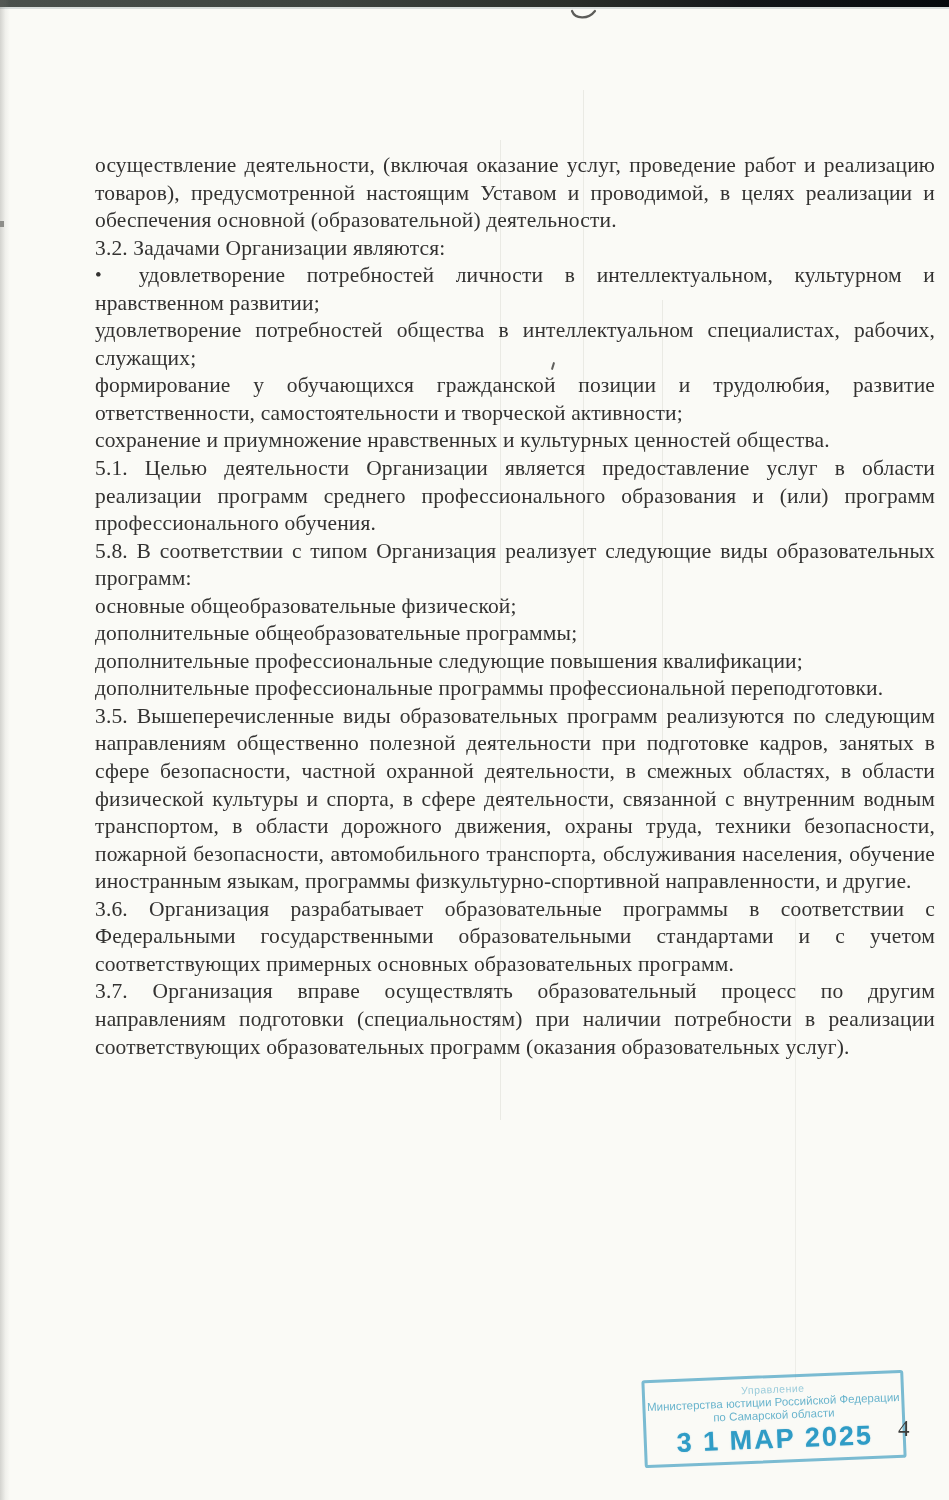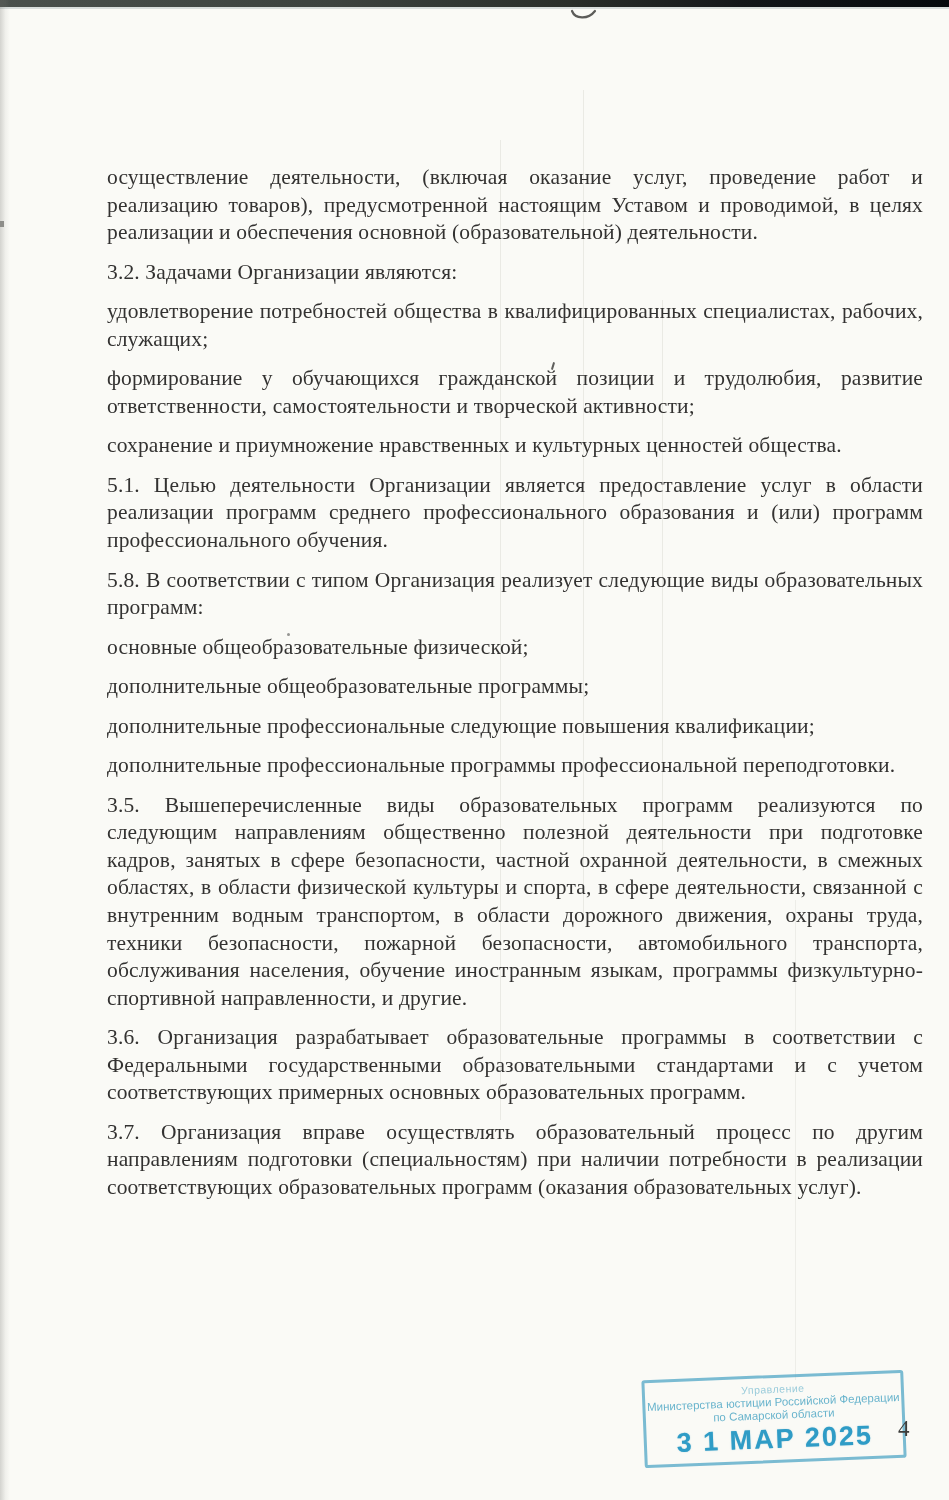--- a/index.html
+++ b/index.html
@@ -69,21 +69,21 @@
     position: absolute;
     left: 95px; top: 152px;
     width: 840px;
     color: #333231;
     font-size: 21.5px;
     line-height: 27.55px;
     text-align: justify;
     letter-spacing: 0.15px;
   }
   .para {
-    margin: 12px;
+    margin: 0;
     text-align: justify;
   }
   .bullet-dot {
     display: inline-block;
     font-size: 19px;
     transform: translateY(-1px);
   }
   .bullet-gap {
     display: inline-block;
     width: 37px;
@@ -147,21 +147,22 @@
 
   <svg class="pen-mark" viewBox="0 0 28 16">
     <path d="M2,3 C5,11 18,12 25,3" fill="none" stroke="#5c5c59" stroke-width="2.2" stroke-linecap="round"></path>
   </svg>
   <div class="tick-artifact"></div>
   <div class="speck"></div>
 
   <div class="text-block">
     <p class="para">осуществление деятельности, (включая оказание услуг, проведение работ и реализацию товаров), предусмотренной настоящим Уставом и проводимой, в целях реализации и обеспечения основной (образовательной) деятельности.</p>
     <p class="para">3.2. Задачами Организации являются:</p>
-    <p class="para">удовлетворение потребностей общества в квалифицированных специалистах, рабочих, служащих;</p>
+    <p class="para"><span class="bullet-dot">•</span><span class="bullet-gap"></span><span>удовлетворение потребностей личности в интеллектуальном, культурном и нравственном развитии;</span></p>
+    <p class="para">удовлетворение потребностей общества в интеллектуальном специалистах, рабочих, служащих;</p>
     <p class="para">формирование у обучающихся гражданской позиции и трудолюбия, развитие ответственности, самостоятельности и творческой активности;</p>
     <p class="para">сохранение и приумножение нравственных и культурных ценностей общества.</p>
     <p class="para">5.1. Целью деятельности Организации является предоставление услуг в области реализации программ среднего профессионального образования и (или) программ профессионального обучения.</p>
     <p class="para">5.8. В соответствии с типом Организация реализует следующие виды образовательных программ:</p>
     <p class="para">основные общеобразовательные физической;</p>
     <p class="para">дополнительные общеобразовательные программы;</p>
     <p class="para">дополнительные профессиональные следующие повышения квалификации;</p>
     <p class="para">дополнительные профессиональные программы профессиональной переподготовки.</p>
     <p class="para">3.5. Вышеперечисленные виды образовательных программ реализуются по следующим направлениям общественно полезной деятельности при подготовке кадров, занятых в сфере безопасности, частной охранной деятельности, в смежных областях, в области физической культуры и спорта, в сфере деятельности, связанной с внутренним водным транспортом, в области дорожного движения, охраны труда, техники безопасности, пожарной безопасности, автомобильного транспорта, обслуживания населения, обучение иностранным языкам, программы физкультурно-спортивной направленности, и другие.</p>
     <p class="para">3.6. Организация разрабатывает образовательные программы в соответствии с Федеральными государственными образовательными стандартами и с учетом соответствующих примерных основных образовательных программ.</p>

